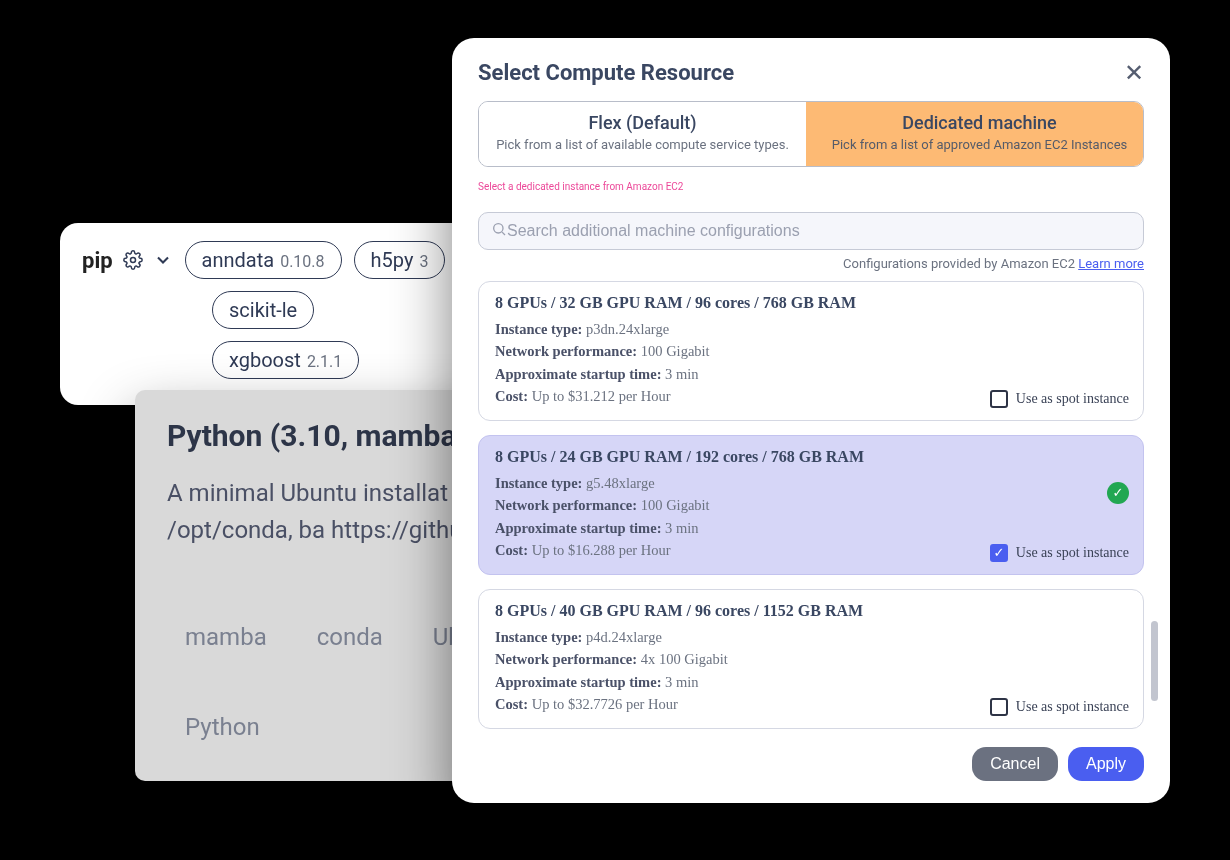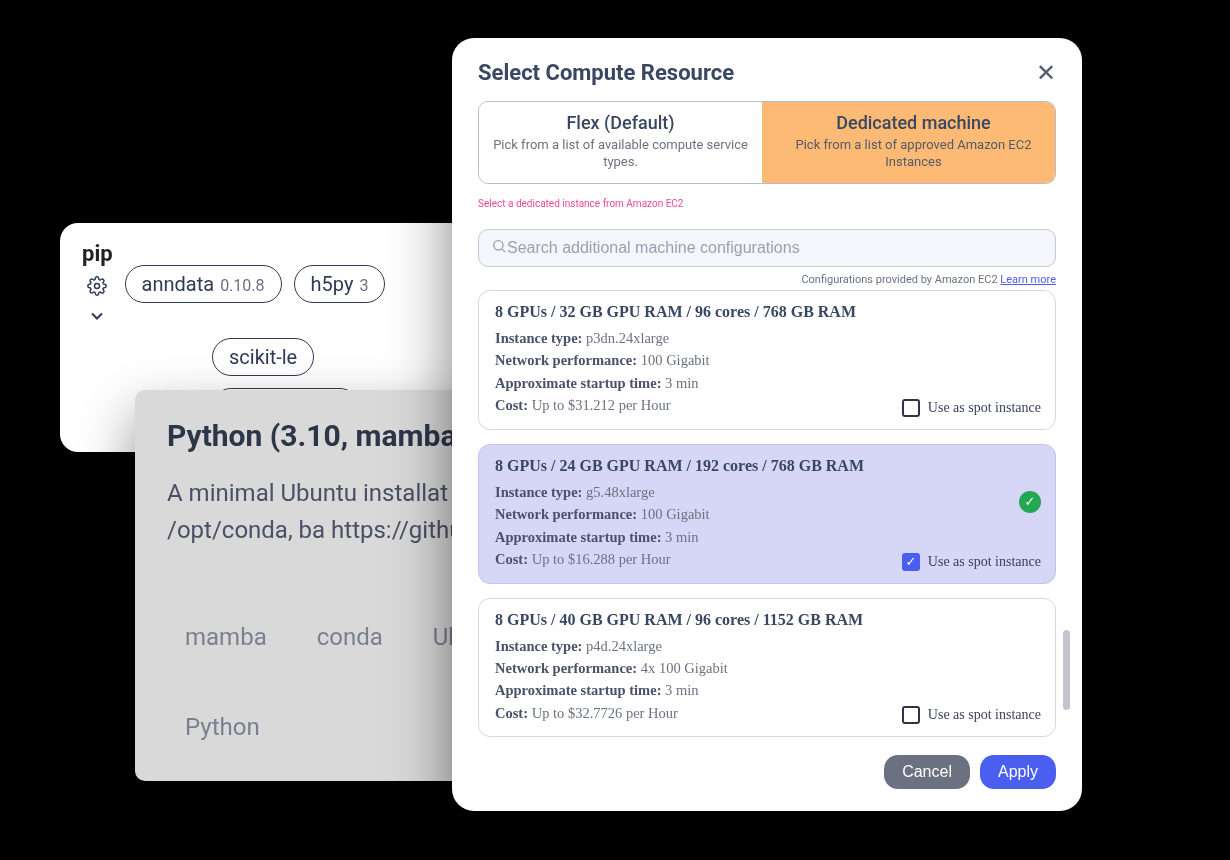--- a/index.html
+++ b/index.html
@@ -29,21 +29,20 @@
     gap: 12px;
     flex-wrap: wrap;
   }
   .pip-label {
     font-size: 22px;
     font-weight: 700;
     color: #222;
     display: flex;
     align-items: center;
     gap: 10px;
-    flex-direction: column;
   }
   .gear-icon svg, .chevron-icon svg { display:block; }
   .chip {
     border: 1.5px solid #2f3a55;
     border-radius: 999px;
     padding: 6px 16px;
     font-size: 20px;
     color: #2f3a55;
     display: inline-flex;
     align-items: baseline;
@@ -80,21 +79,21 @@
   }
   .py-tags { display:flex; gap:50px; flex-wrap:wrap; margin-left:18px;}
   .py-tag { font-size: 24px; color: #7a8090; margin-top: 44px; }
   .py-tag2row { margin-top:18px; }
 
   
   .modal {
     position: absolute;
     left: 452px;
     top: 38px;
-    width: 630px;
+    width: 718px;
     background: #fff;
     border-radius: 22px;
     box-shadow: 0 30px 60px rgba(0,0,0,0.5);
     padding: 22px 26px 22px 26px;
     color: #3a4256;
   }
   .modal-header {
     display: flex;
     justify-content: space-between;
     align-items: center;
@@ -148,23 +147,23 @@
     background: transparent;
     font-size: 16px;
     flex: 1;
     color: #3a4256;
   }
   .search-wrap input::placeholder { color: #9ba0b0; }
   .search-icon { color: #9ba0b0; }
 
   .provided-row {
     text-align: right;
-    font-size: 11px;
+    font-size: 13px;
     color: #6b7280;
-    margin-bottom: 4px;
+    margin-bottom: 10px;
   }
   .provided-row a { color: #4a5ef0; text-decoration: underline; cursor:pointer;}
 
   .inst-list { display:flex; flex-direction:column; gap:14px; position:relative;font-family:Liberation Serif, serif;}
   .inst-card {
     border: 1px solid #d5d8e3;
     border-radius: 12px;
     padding: 12px 16px 12px 16px;
     position: relative;
     cursor: pointer;

